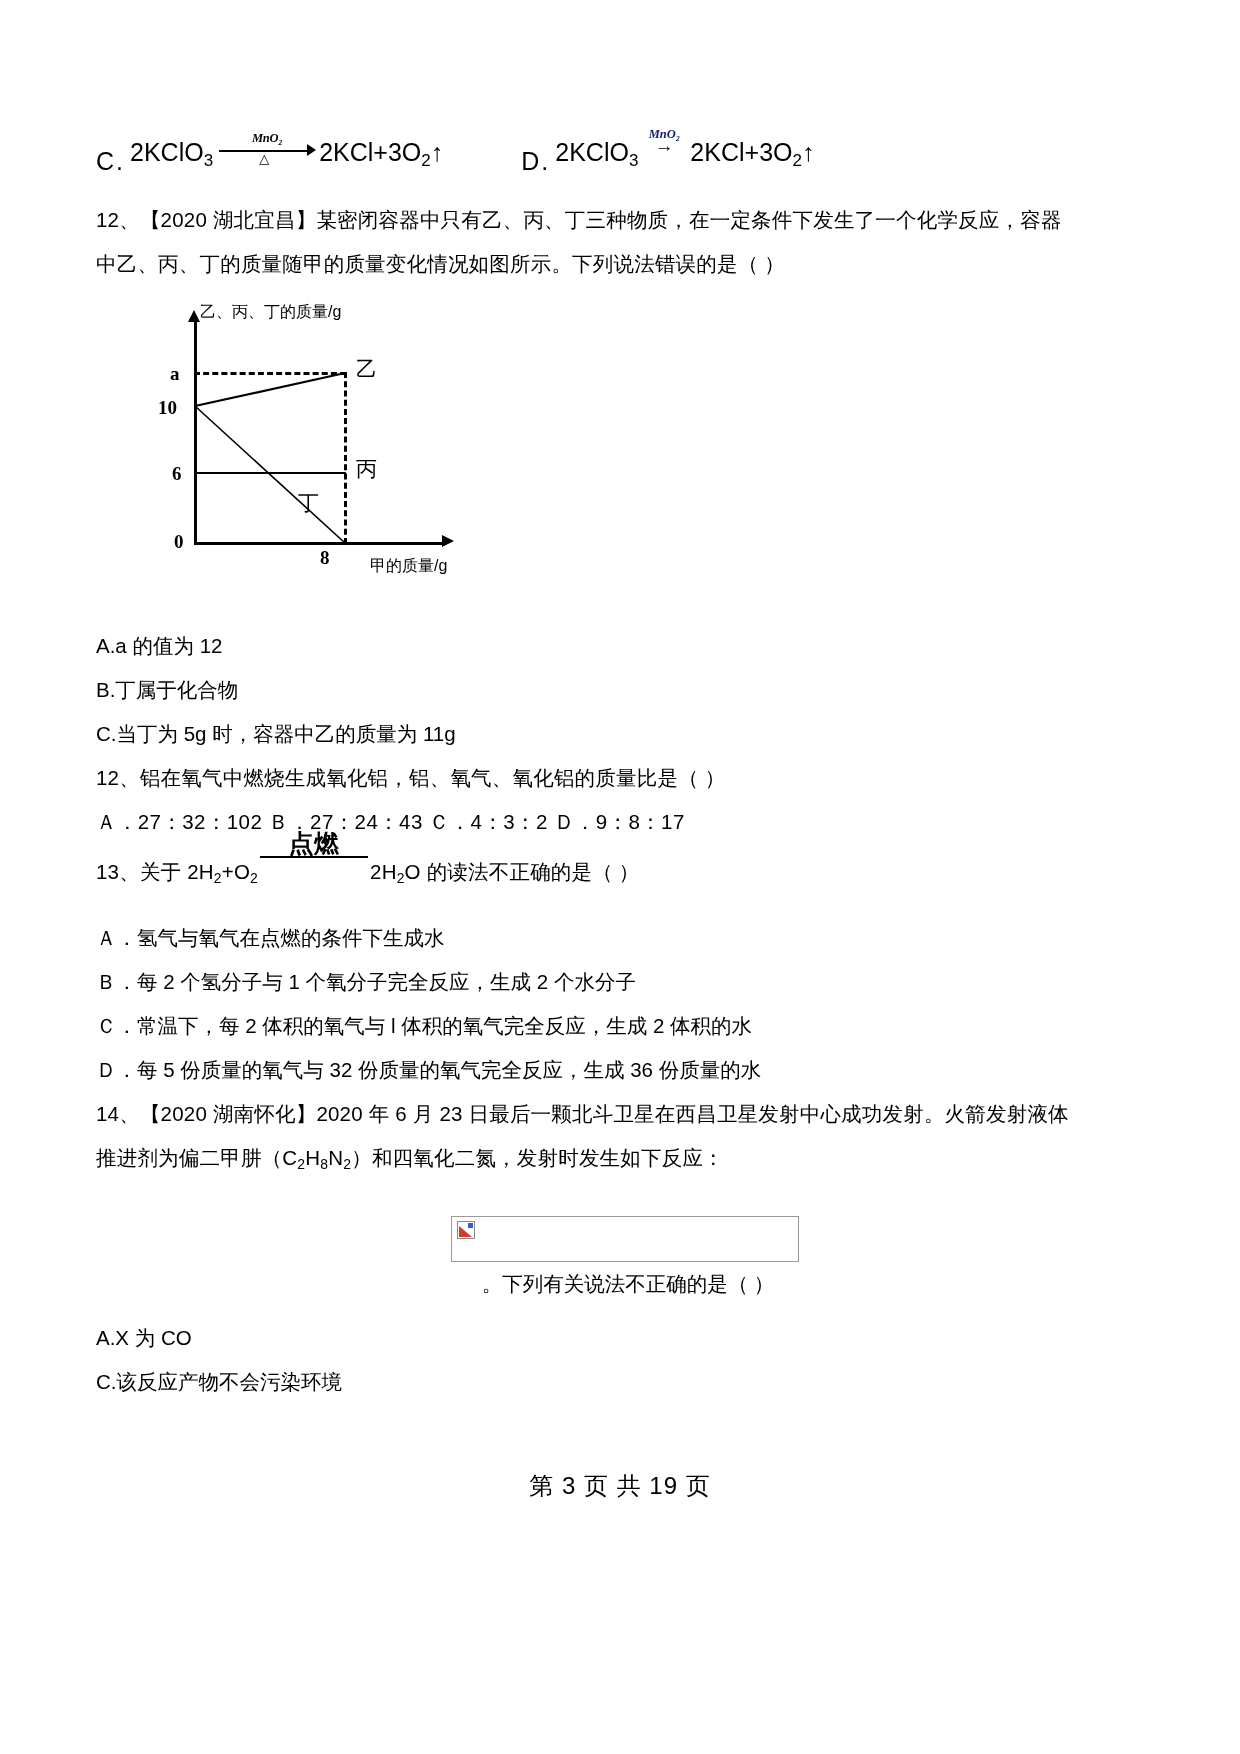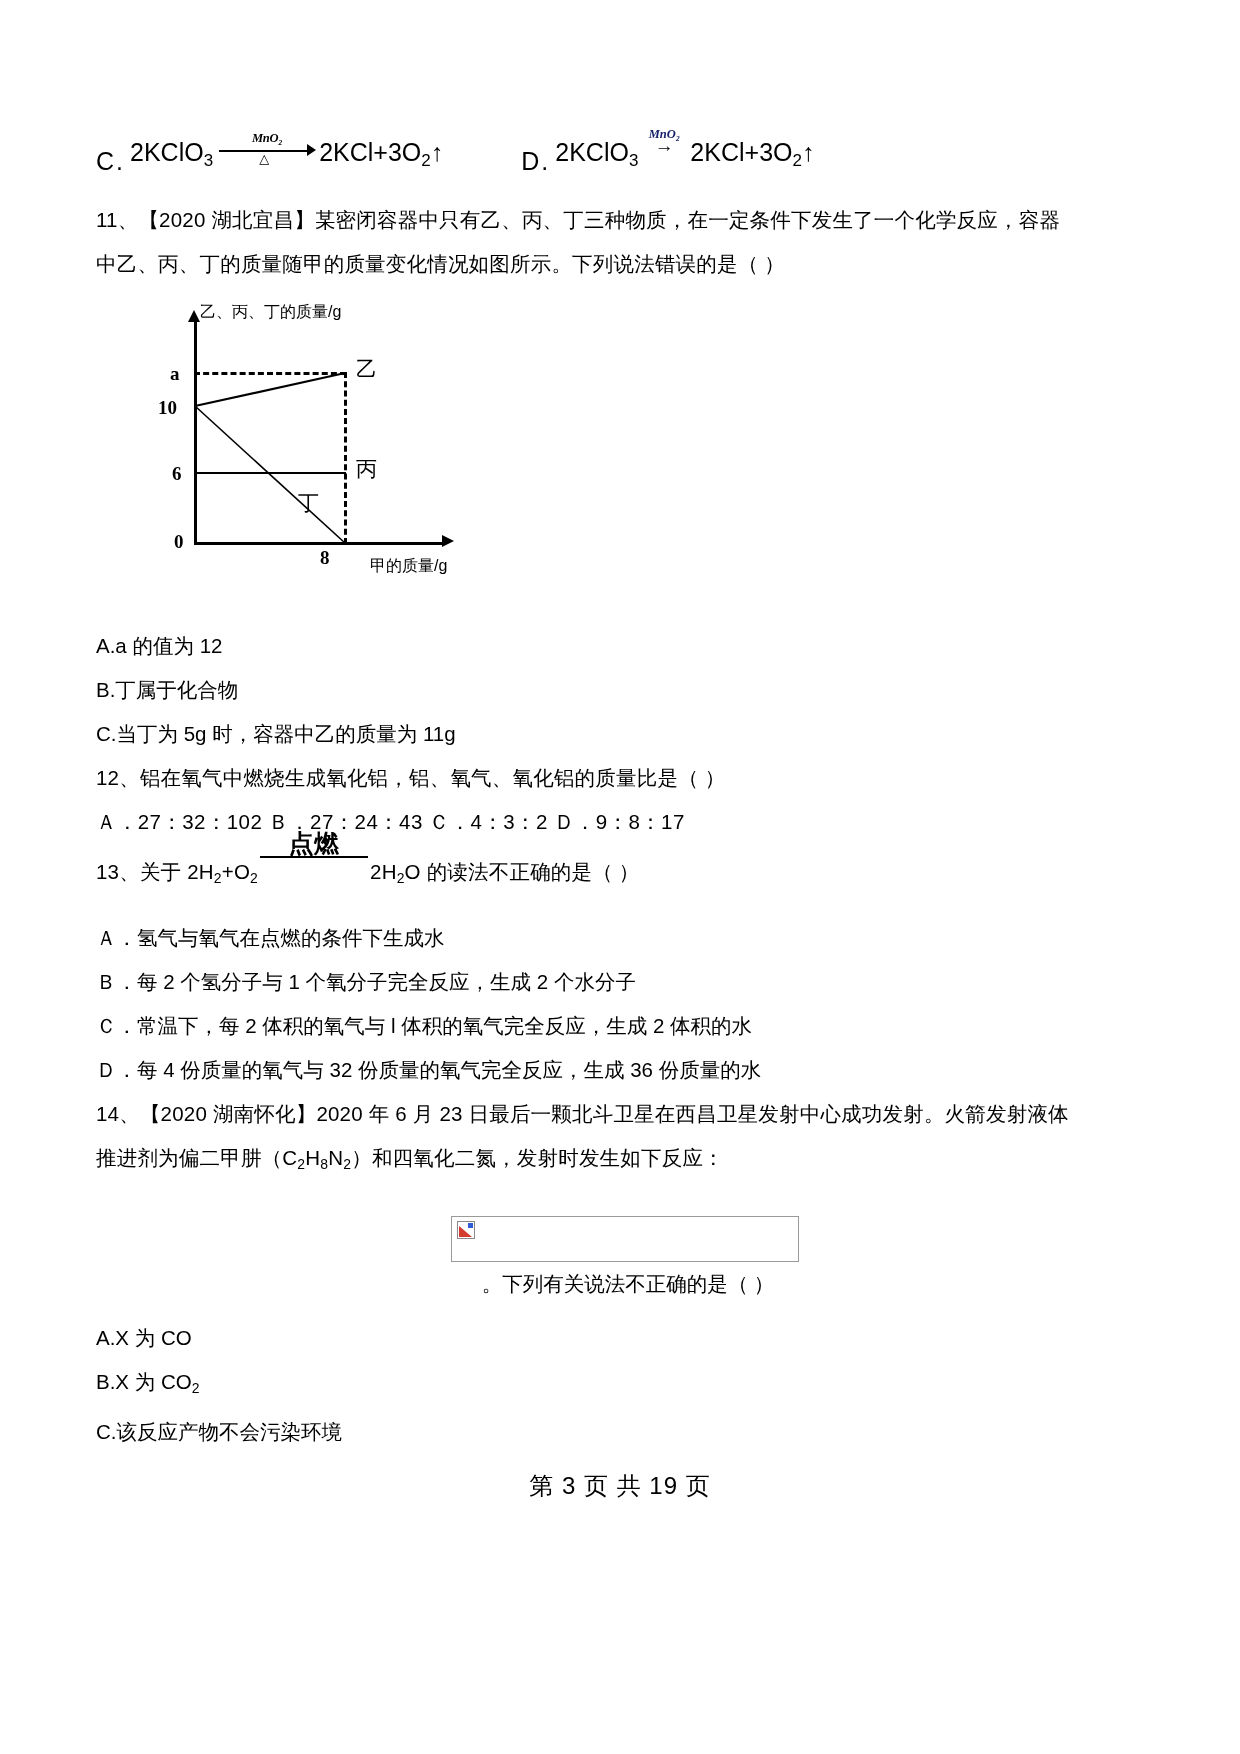--- a/index.html
+++ b/index.html
@@ -368,21 +368,21 @@
         <span class="arrow-short">
           <span class="above">MnO₂</span>
           <span class="glyph">→</span>
         </span>
         <span><span>2KCl+3O</span><sub>2</sub><span>↑</span></span>
       </div>
     </div>
 
     <div class="gap-md"></div>
 
-    <div class="qline">11、【2020 湖北宜昌】某密闭容器中只有乙、丙、丁三种物质，在一定条件下发生了一个化学反应，容器</div>
+    <div class="qline">12、【2020 湖北宜昌】某密闭容器中只有乙、丙、丁三种物质，在一定条件下发生了一个化学反应，容器</div>
     <div class="qline">中乙、丙、丁的质量随甲的质量变化情况如图所示。下列说法错误的是（ ）</div>
 
     <div class="chart-wrap">
       <div class="chart-title">乙、丙、丁的质量/g</div>
 
       <div class="axis-y-head"></div>
       <div class="axis-y"></div>
       <div class="axis-x"></div>
       <div class="axis-x-head"></div>
 
@@ -419,21 +419,21 @@
 
     <div class="qline" style="line-height:56px;">
       <span>13、关于 2H</span><sub>2</sub><span>+O</span><sub>2</sub><span class="arrow-ignite"><span class="above">点燃</span><span class="shaft"></span></span><span>2H</span><sub>2</sub><span>O 的读法不正确的是（      ）</span>
     </div>
 
     <div class="gap-sm"></div>
 
     <div class="opt">Ａ．氢气与氧气在点燃的条件下生成水</div>
     <div class="opt">Ｂ．每 2 个氢分子与 1 个氧分子完全反应，生成 2 个水分子</div>
     <div class="opt">Ｃ．常温下，每 2 体积的氧气与 l 体积的氧气完全反应，生成 2 体积的水</div>
-    <div class="opt">Ｄ．每 4 份质量的氧气与 32 份质量的氧气完全反应，生成 36 份质量的水</div>
+    <div class="opt">Ｄ．每 5 份质量的氧气与 32 份质量的氧气完全反应，生成 36 份质量的水</div>
 
     <div class="qline">14、【2020 湖南怀化】2020 年 6 月 23 日最后一颗北斗卫星在西昌卫星发射中心成功发射。火箭发射液体</div>
     <div class="qline">
       <span>推进剂为偏二甲肼（C</span><sub>2</sub><span>H</span><sub>8</sub><span>N</span><sub>2</sub><span>）和四氧化二氮，发射时发生如下反应：</span>
     </div>
 
     <div class="gap-md"></div>
 
     <div class="broken-row">
       <div class="broken-img">
@@ -441,19 +441,18 @@
           <span class="tri"></span>
           <span class="sq"></span>
         </div>
       </div>
       <div class="broken-tail">。下列有关说法不正确的是（  ）</div>
     </div>
 
     <div class="gap-sm"></div>
 
     <div class="opt">A.X 为 CO</div>
-    <div class="opt"><span>B.X 为 CO</span><sub>2</sub></div>
     <div class="opt">C.该反应产物不会污染环境</div>
 
   </div>
 
   <div class="footer">第 3 页 共 19 页</div>
 </div>
 
 </body></html>

